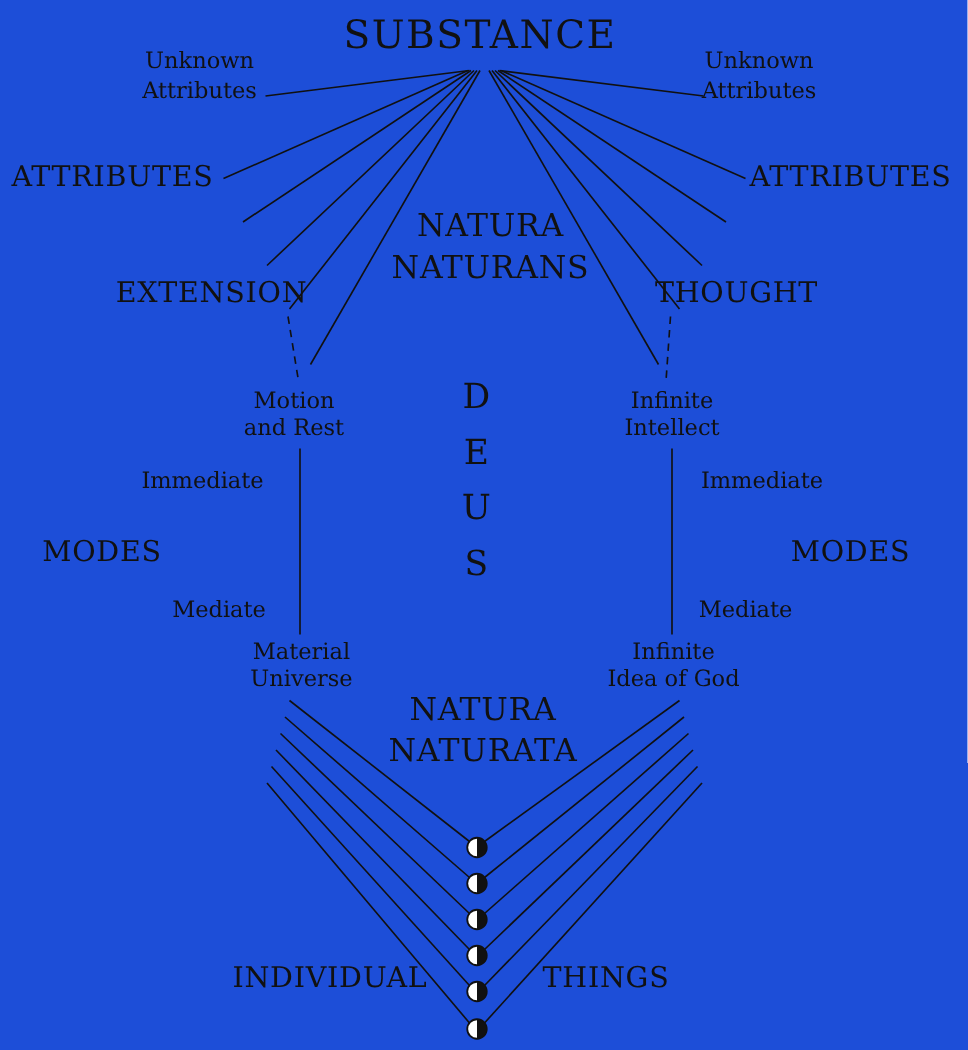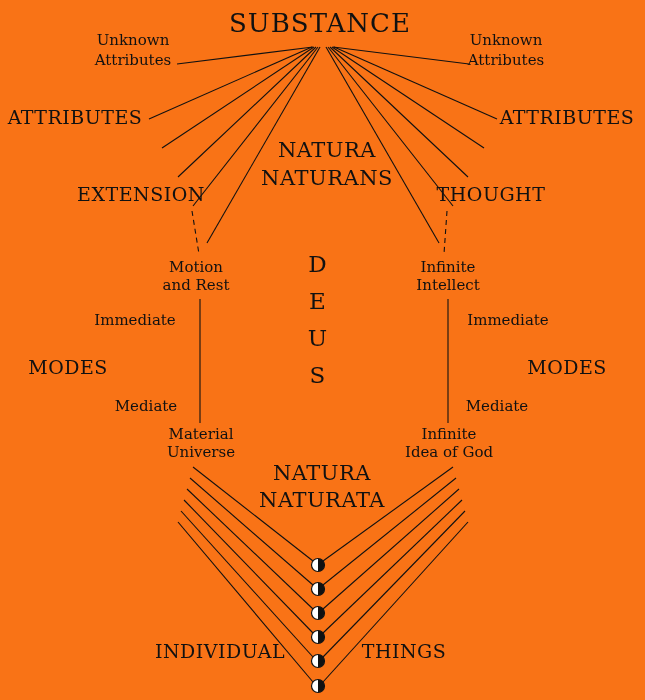--- a/index.html
+++ b/index.html
@@ -4,21 +4,21 @@
 <style>
   html, body {
     margin: 0;
     padding: 0;
     background: #ffffff;
   }
   .page {
     position: relative;
     width: 645px;
     height: 700px;
-    background: #f97316;
+    background: #1d4ed8;
     overflow: hidden;
     font-family: "DejaVu Serif", serif;
   }
   svg text {
     font-family: "DejaVu Serif", serif;
     fill: #111111;
   }
   .t-xl   { font-size: 26px; letter-spacing: 1px; }
   .t-lg   { font-size: 19px; letter-spacing: 0.5px; }
   .t-mid  { font-size: 21px; letter-spacing: 0.5px; }

